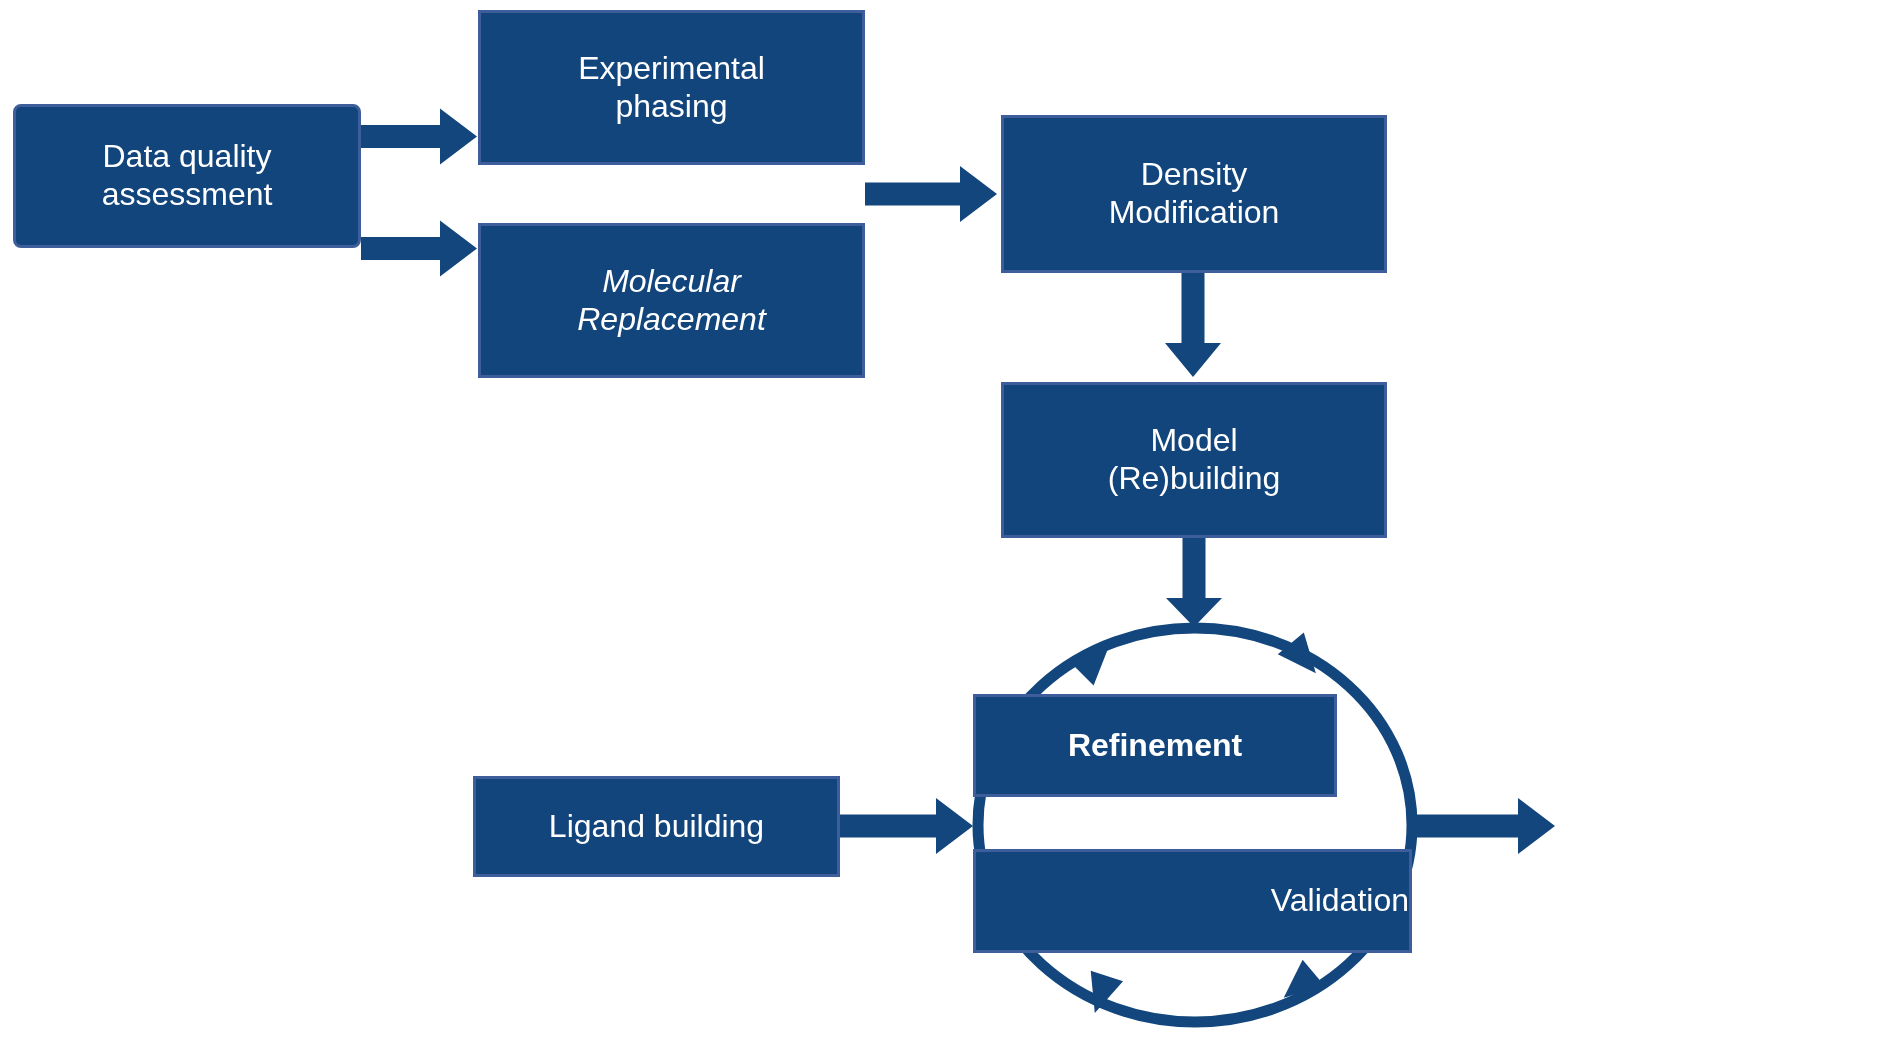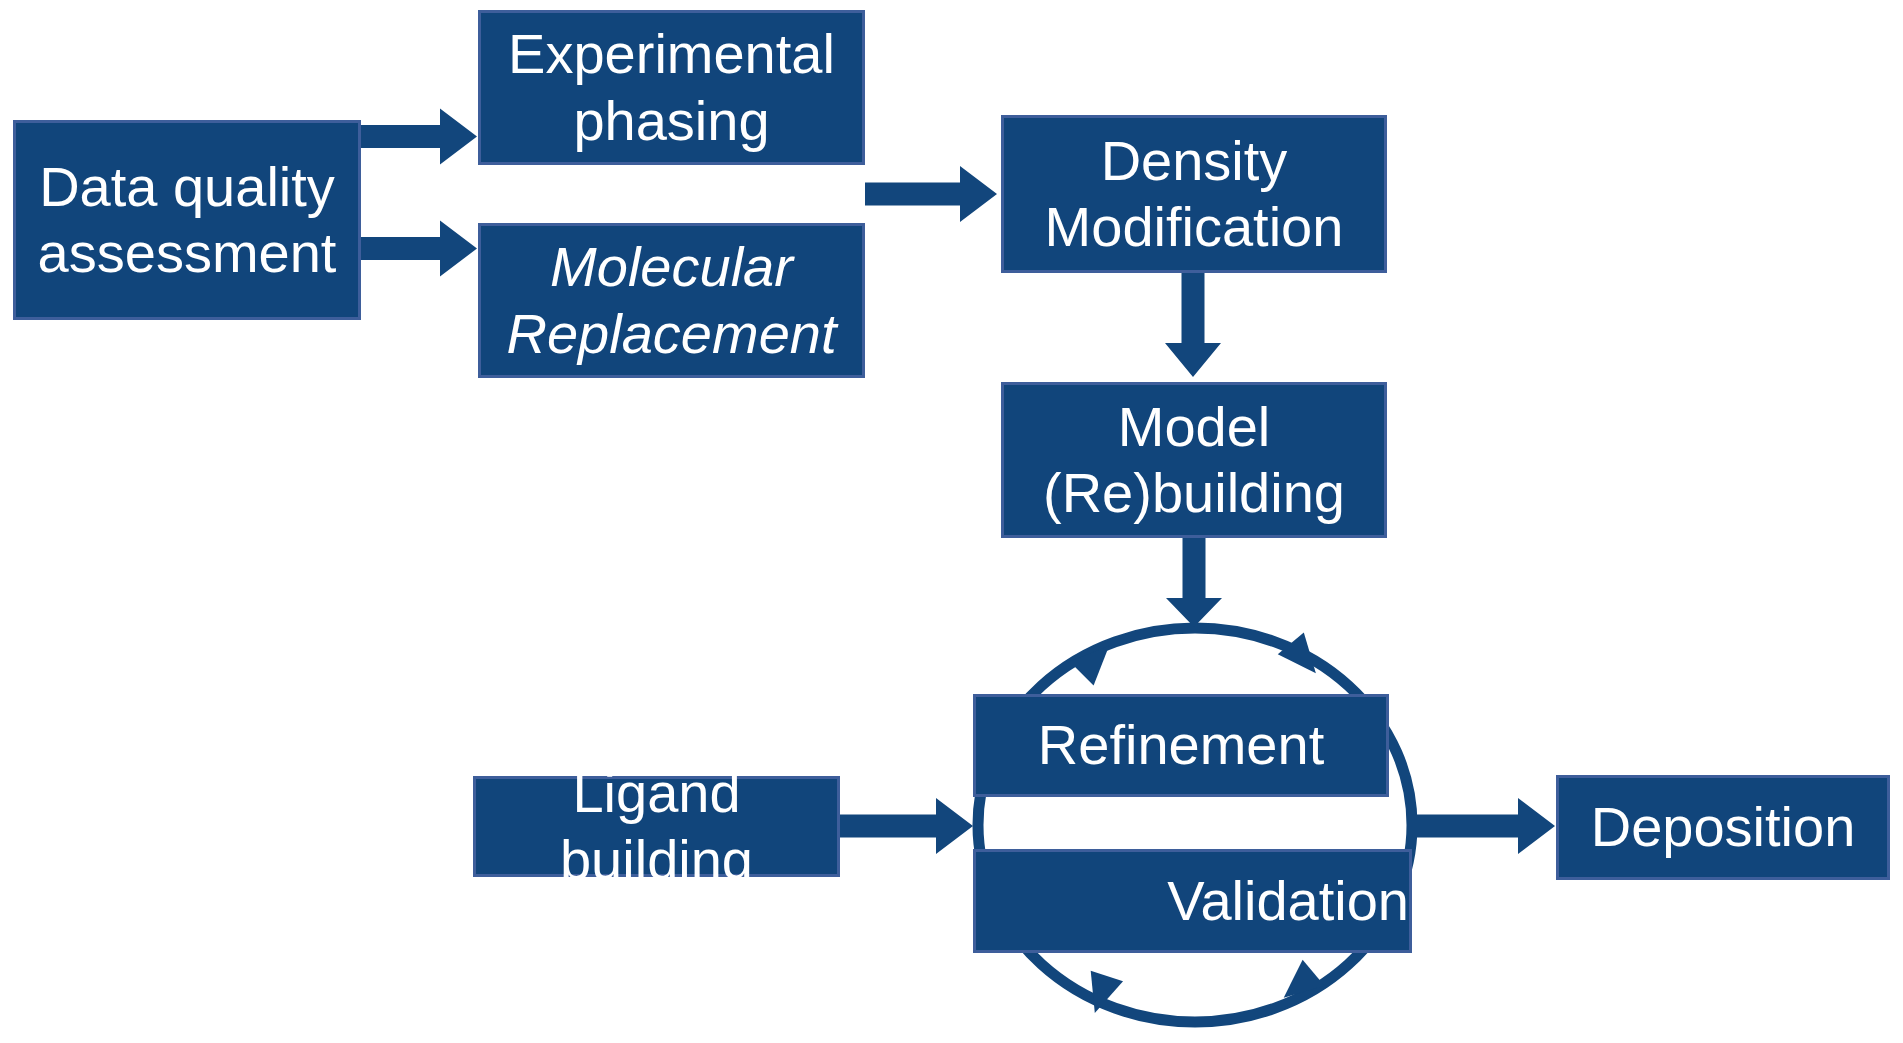--- a/index.html
+++ b/index.html
@@ -20,30 +20,30 @@
   #connector-layer{
     position:absolute;left:0;top:0;width:1903px;height:1043px;z-index:1;
   }
   .box{
     position:absolute;z-index:2;
     display:flex;align-items:center;justify-content:center;
     background:var(--box-fill);
     border:3px solid var(--box-border);
     box-sizing:border-box;
     color:var(--text);
-    font-size:56px;line-height:1.18;
+    font-size:32px;line-height:1.18;
     text-align:center;
   }
   .box-label{white-space:pre-line;}
-  #box-data-quality-assessment{left:13px;top:120px;width:348px;height:200px;}
+  #box-data-quality-assessment{left:13px;top:104px;width:348px;height:144px;border-radius:8px;}
   #box-experimental-phasing  {left:478px;top:10px;width:387px;height:155px;}
   #box-molecular-replacement {left:478px;top:223px;width:387px;height:155px;font-style:italic;}
   #box-density-modification  {left:1001px;top:115px;width:386px;height:158px;}
   #box-model-rebuilding      {left:1001px;top:382px;width:386px;height:156px;}
-  #box-refinement            {left:973px;top:694px;width:416px;height:103px;}
+  #box-refinement            {left:973px;top:694px;width:364px;height:103px;font-weight:bold;}
   #box-validation            {left:973px;top:849px;width:439px;height:104px;justify-content:flex-end;}
   #box-ligand-fitting        {left:473px;top:776px;width:367px;height:101px;}
   #box-deposition            {left:1556px;top:775px;width:334px;height:105px;}
   .arrow{fill:var(--arrow);stroke:none;}
   .cycle-line{fill:none;stroke:var(--arrow);stroke-width:11;}
 </style>
 </head>
 <body>
 
 <div id="stage">
@@ -103,17 +103,14 @@
   </div>
 
   <div class="box" id="box-validation">
     <span class="box-label">Validation</span>
   </div>
 
   <div class="box" id="box-ligand-fitting">
     <span class="box-label">Ligand building</span>
   </div>
 
-  <div class="box" id="box-deposition">
-    <span class="box-label">Deposition</span>
-  </div>
 
 </div>
 
 </body></html>

